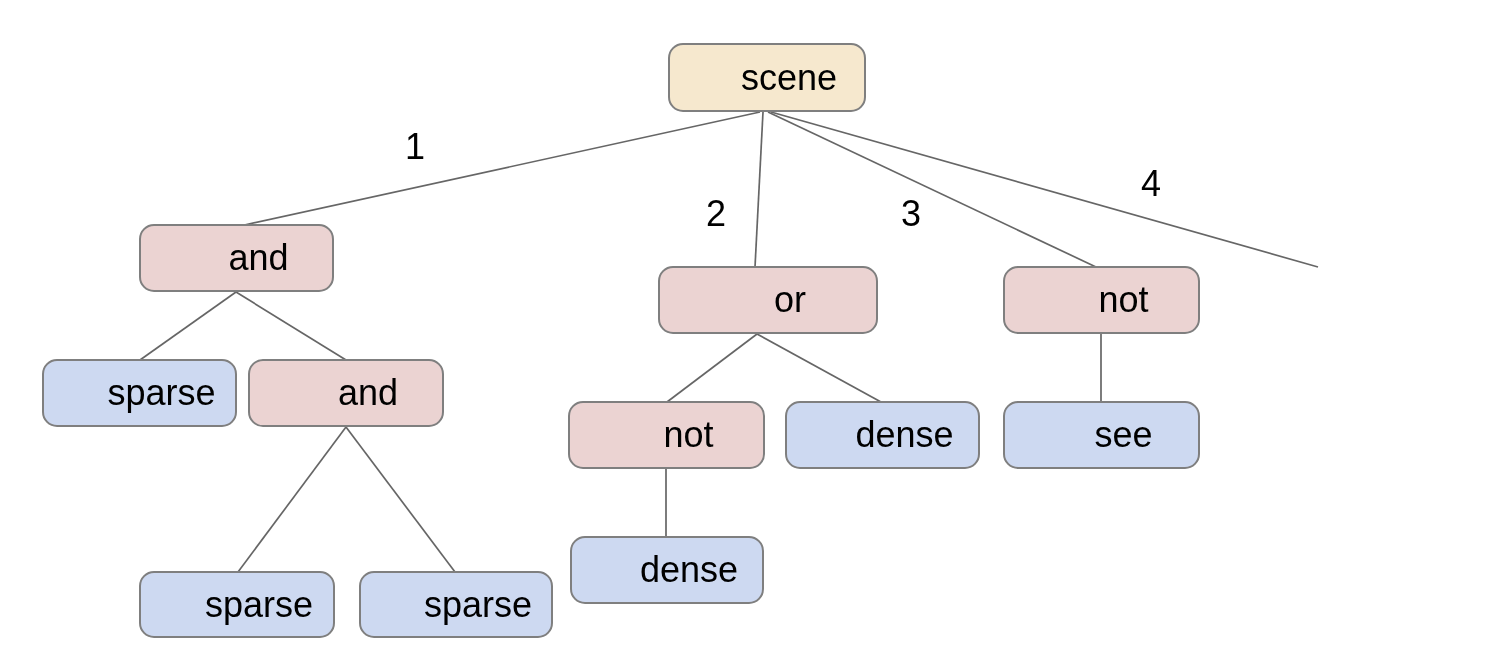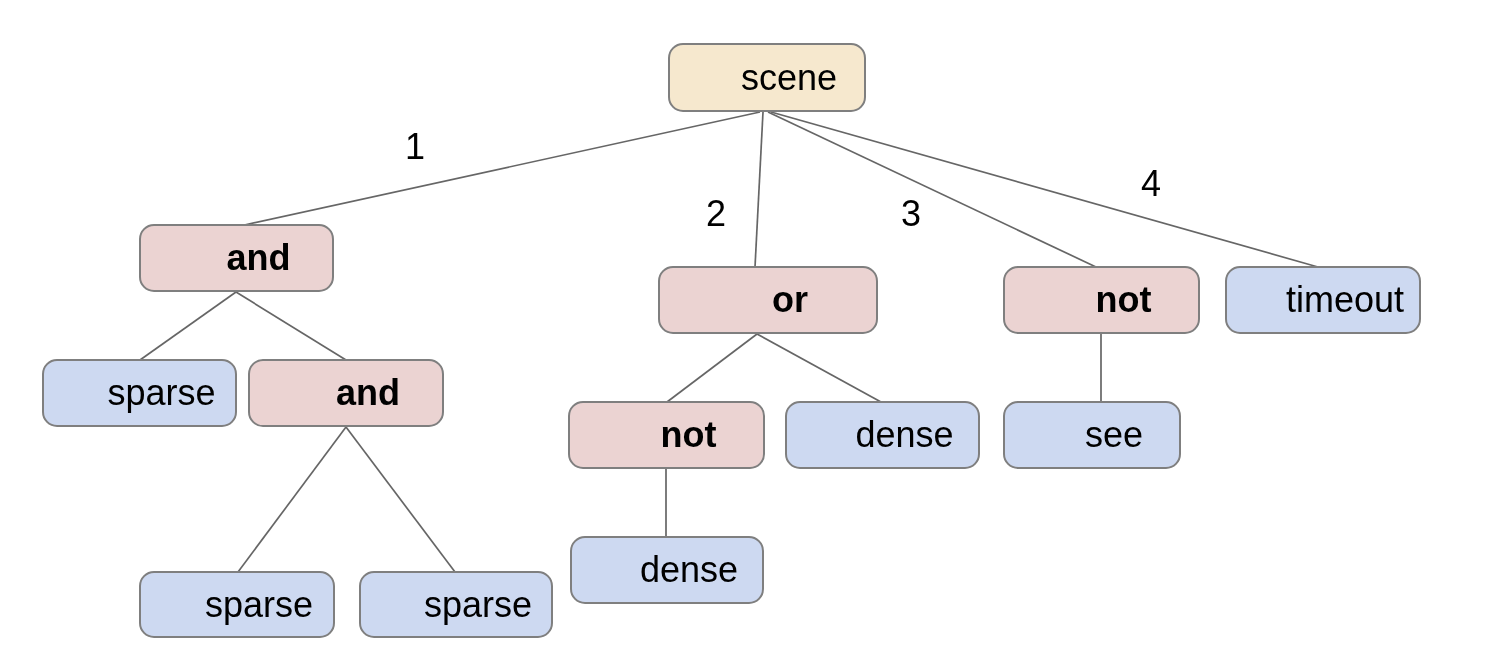--- a/index.html
+++ b/index.html
@@ -27,33 +27,33 @@
     border-radius: 15px;
     display: flex;
     align-items: center;
     justify-content: center;
     font-size: 36px;
     line-height: 1;
     color: var(--text, #000000);
     padding-left: 44px;
   }
   .kind-root     { background: var(--root-fill, #f6e8ce); }
-  .kind-operator { background: var(--operator-fill, #ebd3d2); font-weight: bold; }
+  .kind-operator { background: var(--operator-fill, #ebd3d2); }
   .kind-leaf     { background: var(--leaf-fill, #cdd9f1); }
 
   .n-scene    { left: 668px;  top: 43px;  width: 198px; height: 69px; }
   .n-and1     { left: 139px;  top: 224px; width: 195px; height: 68px; }
   .n-or1      { left: 658px;  top: 266px; width: 220px; height: 68px; }
   .n-not1     { left: 1003px; top: 266px; width: 197px; height: 68px; }
   .n-timeout1 { left: 1225px; top: 266px; width: 196px; height: 68px; }
   .n-sparse1  { left: 42px;   top: 359px; width: 195px; height: 68px; }
   .n-and2     { left: 248px;  top: 359px; width: 196px; height: 68px; }
   .n-not2     { left: 568px;  top: 401px; width: 197px; height: 68px; }
   .n-dense1   { left: 785px;  top: 401px; width: 195px; height: 68px; }
-  .n-see1     { left: 1003px; top: 401px; width: 178px; height: 68px; }
+  .n-see1     { left: 1003px; top: 401px; width: 197px; height: 68px; }
   .n-dense2   { left: 570px;  top: 536px; width: 194px; height: 68px; }
   .n-sparse2  { left: 139px;  top: 571px; width: 196px; height: 67px; }
   .n-sparse3  { left: 359px;  top: 571px; width: 194px; height: 67px; }
 
   .edge-label {
     position: absolute;
     transform: translate(-50%, -50%);
     font-size: 36px;
     line-height: 1;
     color: var(--text, #000000);
@@ -97,23 +97,20 @@
   </div>
 
   <div class="node kind-operator n-or1">
     <span>or</span>
   </div>
 
   <div class="node kind-operator n-not1">
     <span>not</span>
   </div>
 
-  <div class="node kind-leaf n-timeout1">
-    <span>timeout</span>
-  </div>
 
   <div class="node kind-leaf n-sparse1">
     <span>sparse</span>
   </div>
 
   <div class="node kind-operator n-and2">
     <span>and</span>
   </div>
 
   <div class="node kind-operator n-not2">

